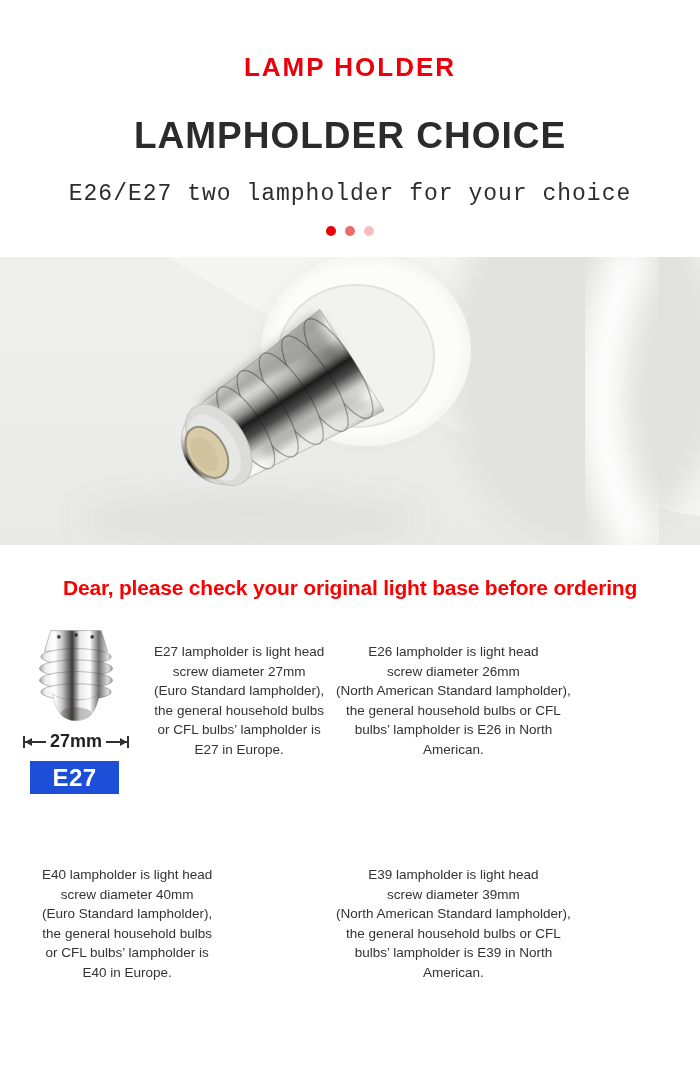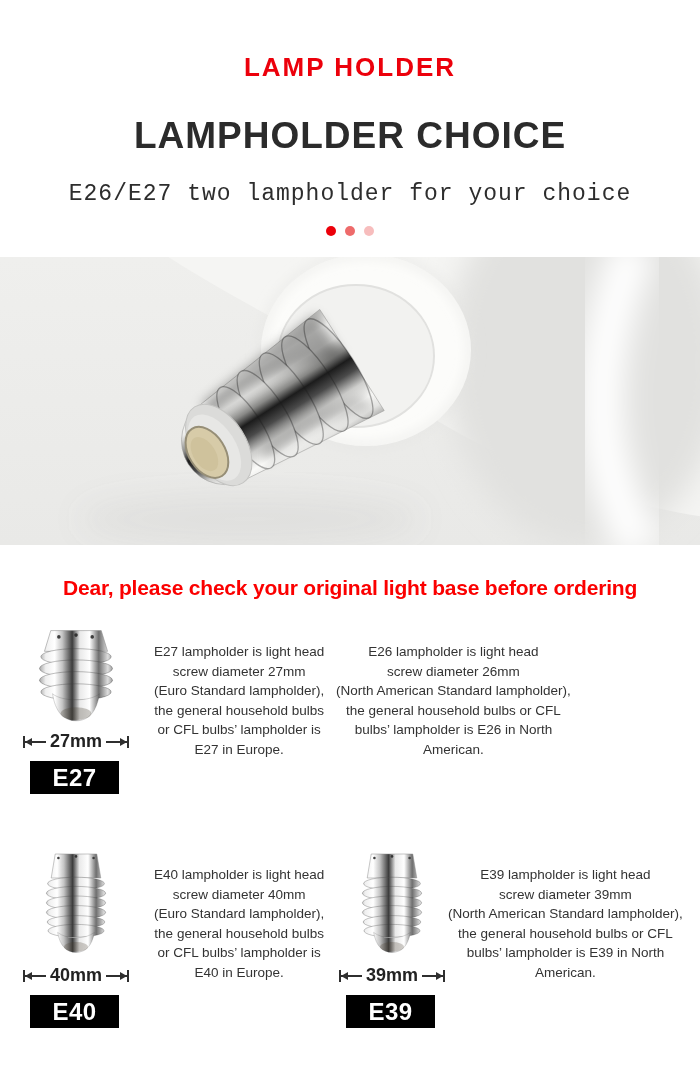--- a/index.html
+++ b/index.html
@@ -31,21 +31,21 @@
   .measure { margin-top:3px; width:106px; display:flex; align-items:center; }
   .measure .tick { width:2px; height:12px; background:#2f2f2f; flex:0 0 2px; }
   .measure .mline { flex:1; height:2px; background:#2f2f2f; position:relative; }
   .measure .mline.l::before { content:""; position:absolute; left:0; top:-3px; width:0; height:0;
       border-right:7px solid #2f2f2f; border-top:4px solid transparent; border-bottom:4px solid transparent; }
   .measure .mline.r::after { content:""; position:absolute; right:0; top:-3px; width:0; height:0;
       border-left:7px solid #2f2f2f; border-top:4px solid transparent; border-bottom:4px solid transparent; }
   .measure .mlabel { padding:0 4px; font-size:18px; font-weight:bold; color:#222; white-space:nowrap; }
 
   .badge { margin-top:9px; align-self:flex-start; margin-left:10px; width:89px; height:33px;
-      background:#000000; color:#ffffff; font-size:24px; font-weight:bold;
+      background:#1d4ed8; color:#ffffff; font-size:24px; font-weight:bold;
       display:flex; align-items:center; justify-content:center; letter-spacing:0.5px; }
 
   .desc { margin-left:22px; padding-top:15px; font-size:13.5px; line-height:19.5px; color:#333333; white-space:pre-line;text-align:center; }
   .card.right-col .desc { margin-left:0; }
 
   .defs-holder { position:absolute; width:0; height:0; overflow:hidden; }
 </style>
 </head>
 <body>
 
@@ -189,55 +189,29 @@
     <div class="card right-col">
       <p class="desc">E26 lampholder is light head
 screw diameter 26mm
 (North American Standard lampholder),
 the general household bulbs or CFL
 bulbs’ lampholder is E26 in North
 American.</p>
     </div>
 
     <div class="card">
-      <div class="left">
-        <svg class="screw-img-tall">
-            <use href="#screw-tall"></use>
-          </svg>
-        <div class="measure">
-          <span class="tick"></span>
-          <span class="mline l"></span>
-          <span class="mlabel">40mm</span>
-          <span class="mline r"></span>
-          <span class="tick"></span>
-        </div>
-        <div class="badge">E40</div>
-      </div>
       <p class="desc">E40 lampholder is light head
 screw diameter 40mm
 (Euro Standard lampholder),
 the general household bulbs
 or CFL bulbs’ lampholder is
 E40 in Europe.</p>
     </div>
 
     <div class="card right-col">
-      <div class="left">
-        <svg class="screw-img-tall">
-            <use href="#screw-tall"></use>
-          </svg>
-        <div class="measure">
-          <span class="tick"></span>
-          <span class="mline l"></span>
-          <span class="mlabel">39mm</span>
-          <span class="mline r"></span>
-          <span class="tick"></span>
-        </div>
-        <div class="badge">E39</div>
-      </div>
       <p class="desc">E39 lampholder is light head
 screw diameter 39mm
 (North American Standard lampholder),
 the general household bulbs or CFL
 bulbs’ lampholder is E39 in North
 American.</p>
     </div>
 
   </div>
 </div>

